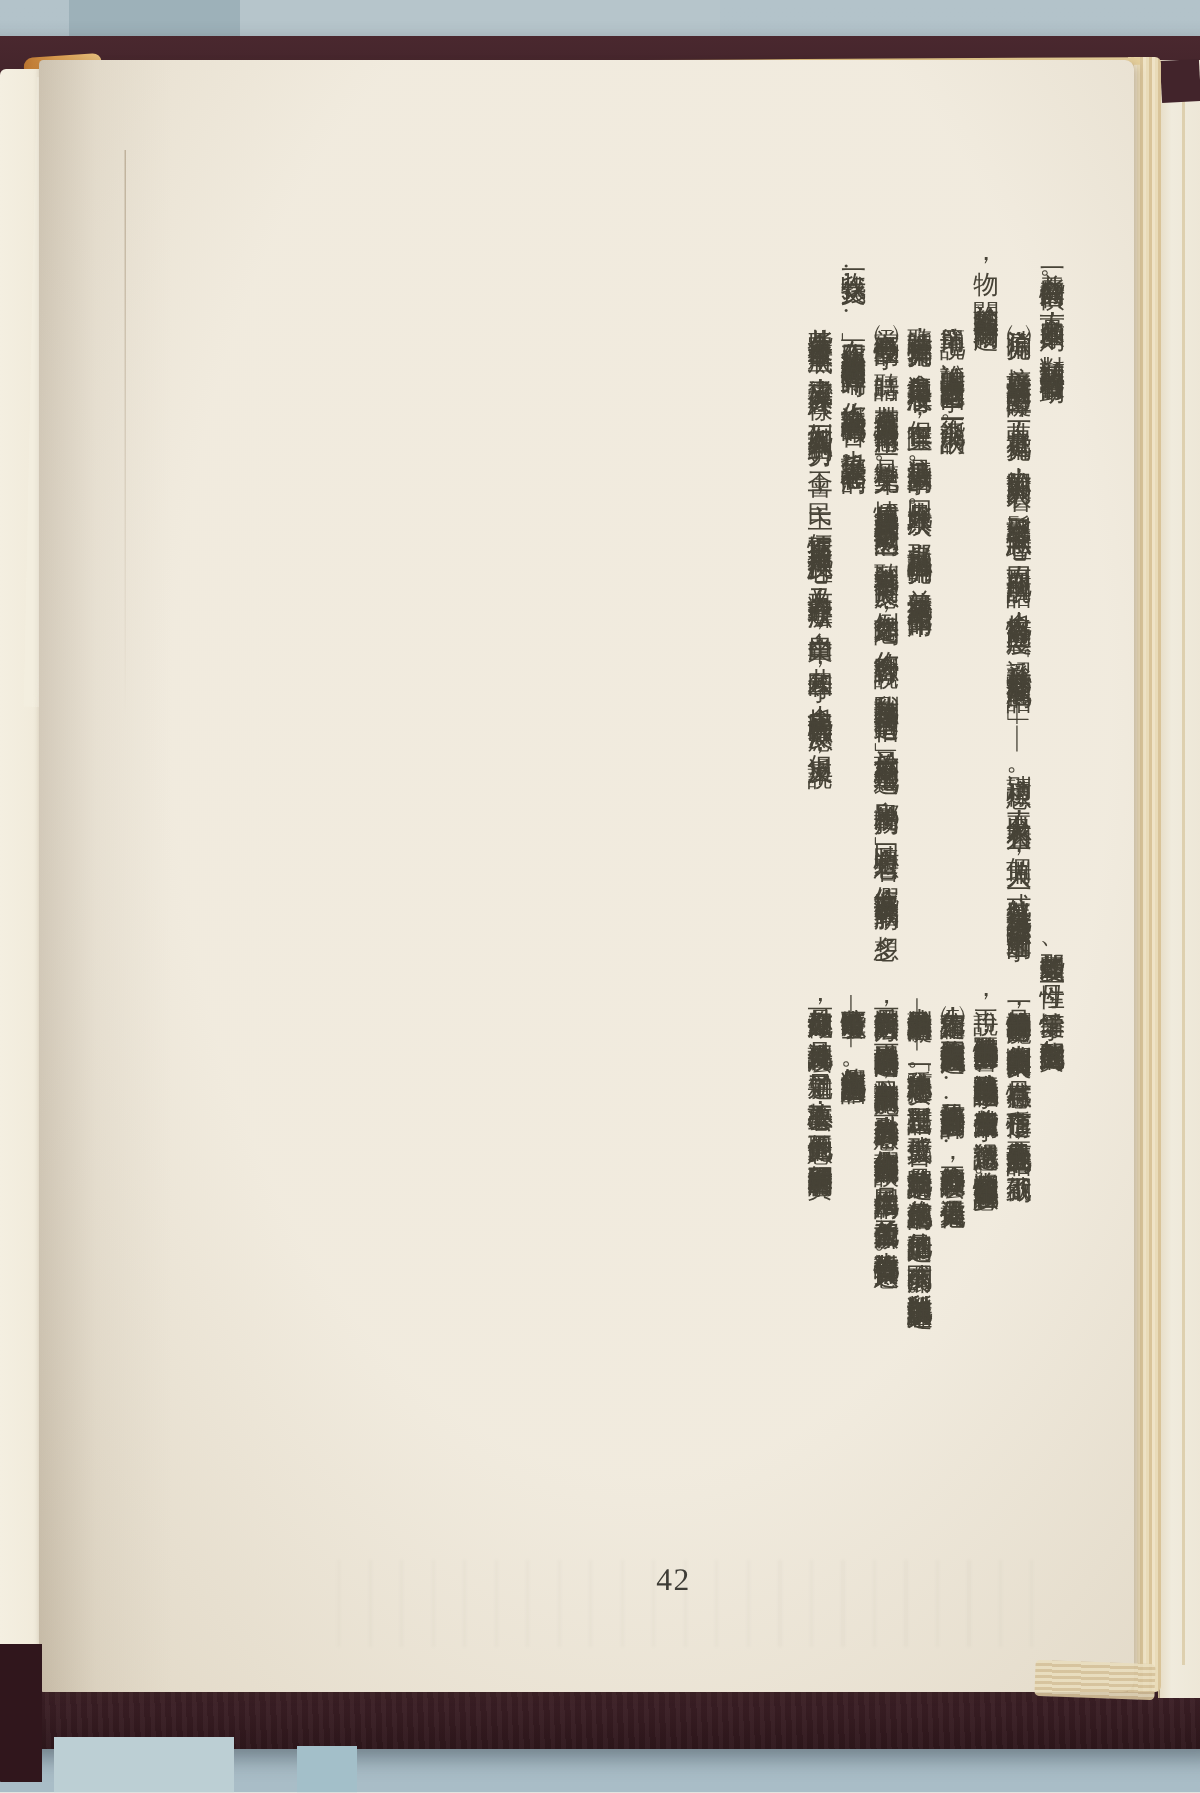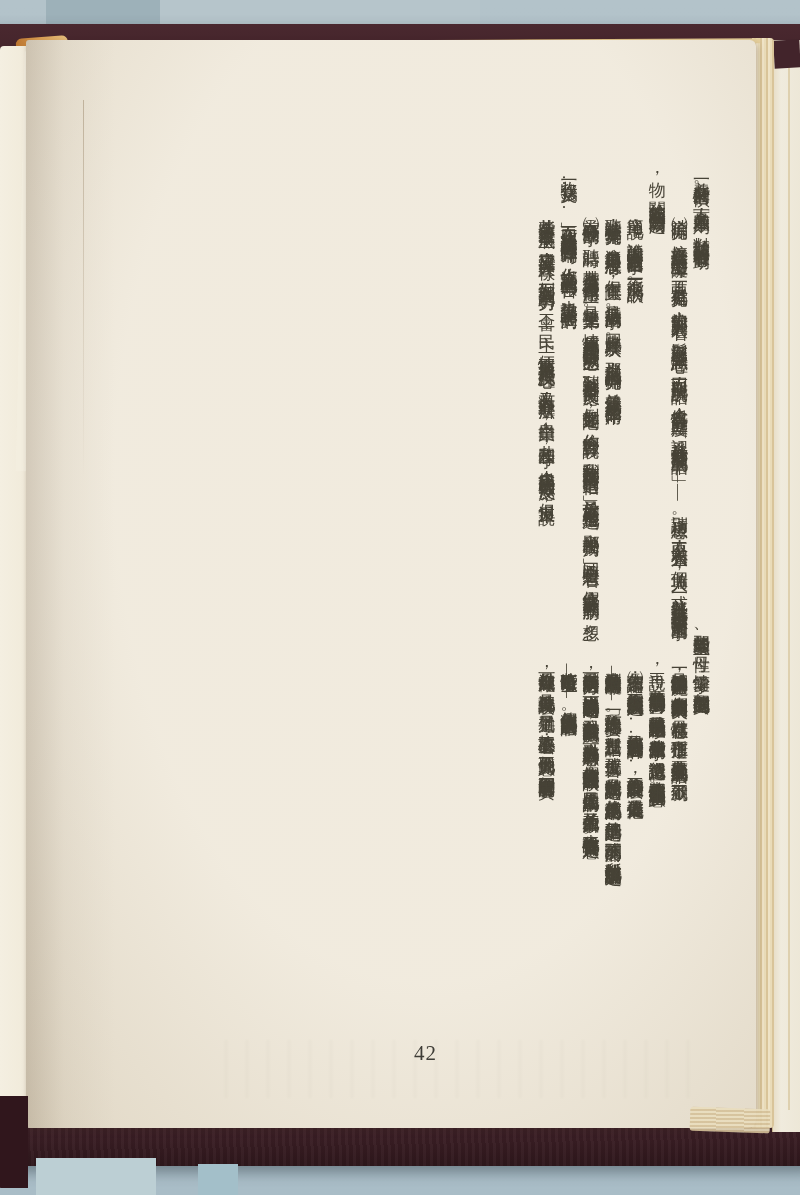--- a/index.html
+++ b/index.html
@@ -69,21 +69,21 @@
     text-align:justify;
   }
   .register p{margin:0;padding:0;}
   .register p.indent{text-indent:2.15em;}
   .upper{left:112px;top:168px;width:600px;height:444px;letter-spacing:1.3px;}
   .lower{left:112px;top:622px;width:600px;height:421px;letter-spacing:.45px;}
   
   .ghost{left:225px;top:1040px;width:480px;height:58px;opacity:.55;filter:blur(1px);
     background:repeating-linear-gradient(90deg,rgba(115,105,85,.08) 0 2px,rgba(115,105,85,0) 2px 21px);}
   .page-number{
-    left:414px;top:1041px;width:70px;text-align:left;
+    left:414px;top:1041px;width:70px;text-align:center;
     font-size:21px;color:#3e3c36;letter-spacing:1px;
   }
   
   .corner-dark-bl{left:-6px;top:1096px;width:34px;height:92px;background:#30161c;border-radius:0 0 0 8px;}
   .table-strip1{left:36px;top:1158px;width:120px;height:37px;background:#bccfd4;}
   .table-strip2{left:198px;top:1164px;width:40px;height:31px;background:#a3bfc9;}
   .stack-bottom-right{left:690px;top:1108px;width:80px;height:24px;transform:rotate(2deg);
     background:repeating-linear-gradient(180deg,#e9ddbd 0 2px,#d5c199 2px 4px);opacity:.9;border-radius:3px;}
 </style>
 </head>

